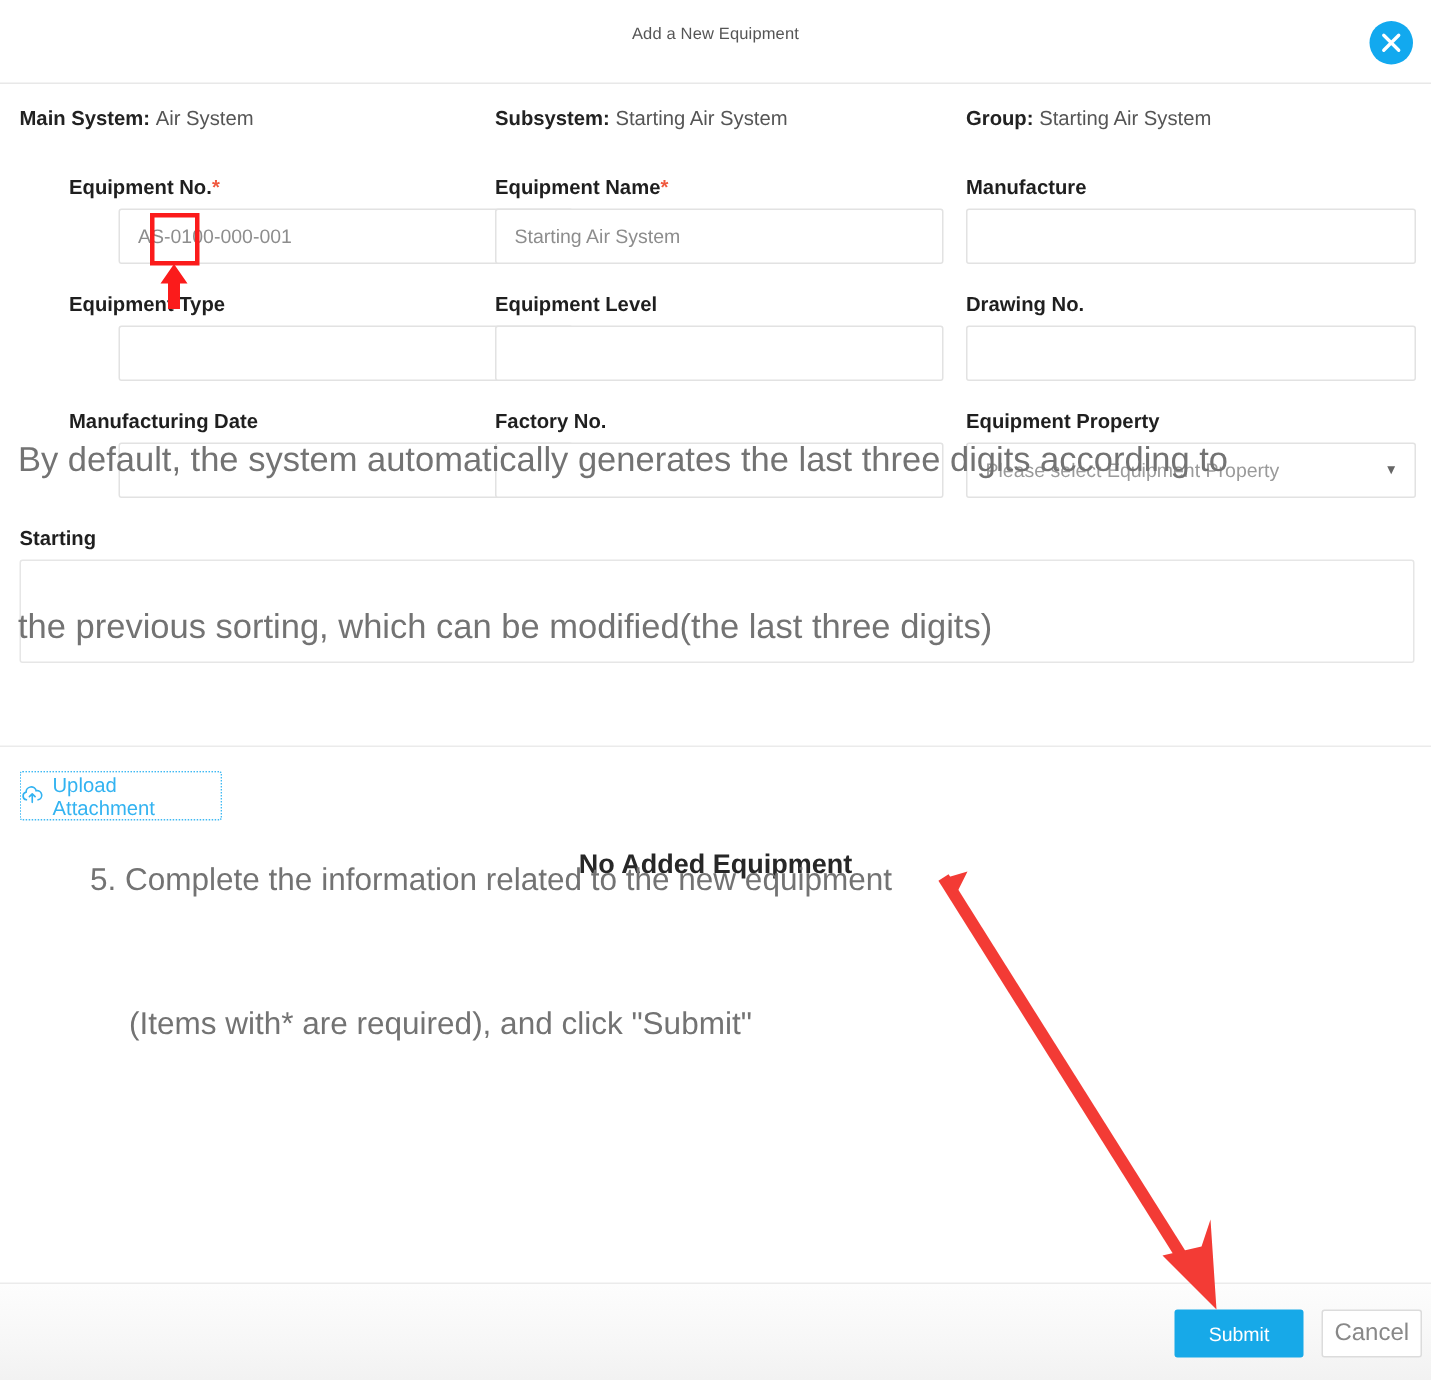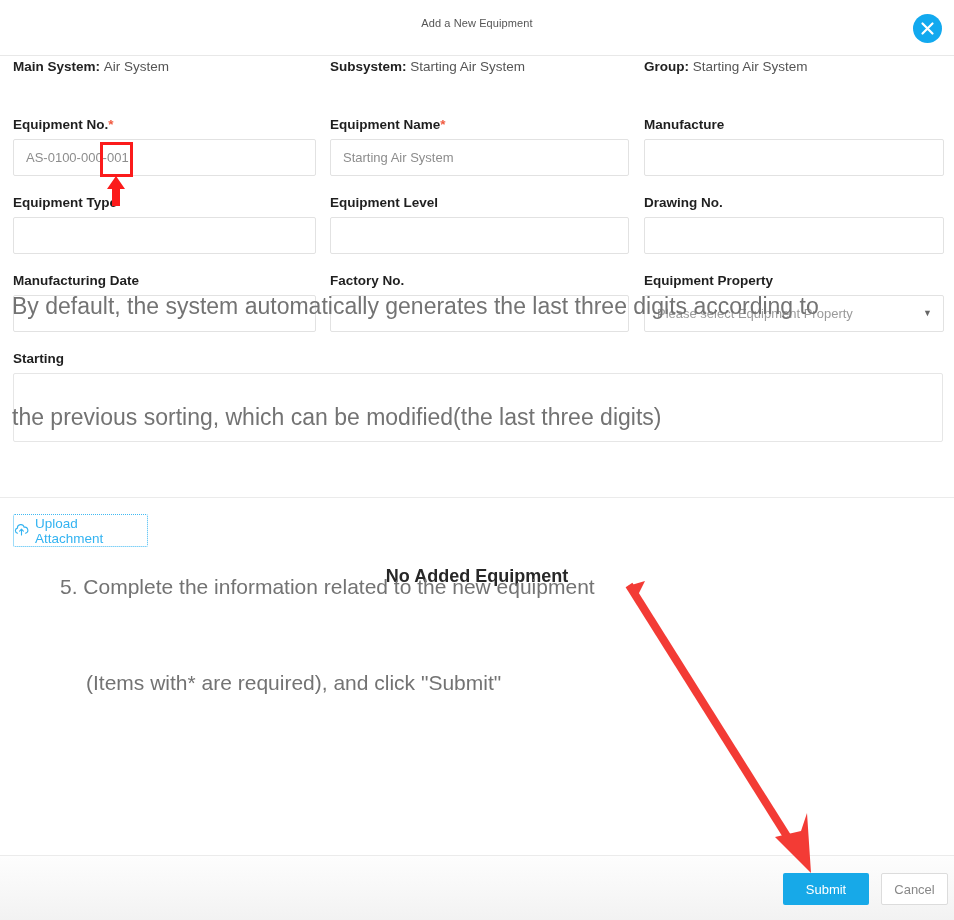--- a/index.html
+++ b/index.html
@@ -48,21 +48,21 @@
   .dlg-body {
     position: absolute;
     left: 0; top: 56px;
     width: 954px; height: 799px;
     background: #ffffff;
   }
 
   
   .ctx-row {
     position: absolute;
-    left: 0; top: 3px;
+    left: 0; top: 15px;
     width: 954px; height: 22px; padding-left: 28px;
   }
   .ctx-item {
     position: absolute;
     font-size: 13.5px;
     color: #444444;
     white-space: nowrap;
   }
   .ctx-item .k { font-weight: bold; color: #222222; }
   .ctx-item .v { font-weight: normal; color: #555555; }
@@ -102,21 +102,21 @@
     right: 11px; top: 0;
     line-height: 35px;
     font-size: 9px;
     color: #666666;
   }
 
   
   .col1 { left: 13px; }
   .col2 { left: 330px; }
   .col3 { left: 644px; }
-  .w1 { width: 303px; }
+  .w1 { width: 303px; margin-left: 33px; }
   .w2 { width: 299px; }
   .w3 { width: 300px; }
 
   
   .row1 { top: 61px; }
   .row2 { top: 139px; }
   .row3 { top: 217px; }
 
   
   .remarks-block { position: absolute; left: 13px; top: 295px; }
@@ -194,21 +194,21 @@
     font-family: "Liberation Sans", sans-serif;
   }
   .btn-cancel {
     position: absolute;
     right: 6px; top: 17px;
     width: 67px; height: 32px;
     background: #ffffff;
     color: #888888;
     border: 1px solid #dcdcdc;
     border-radius: 2px;
-    font-size: 13px;
+    font-size: 16px;
     cursor: pointer;
     font-family: "Liberation Sans", sans-serif;
   }
 
   
   .anno { position: absolute; pointer-events: none; }
   .anno-text {
     color: #737373;
     font-family: "Liberation Sans", sans-serif;
     white-space: pre;

